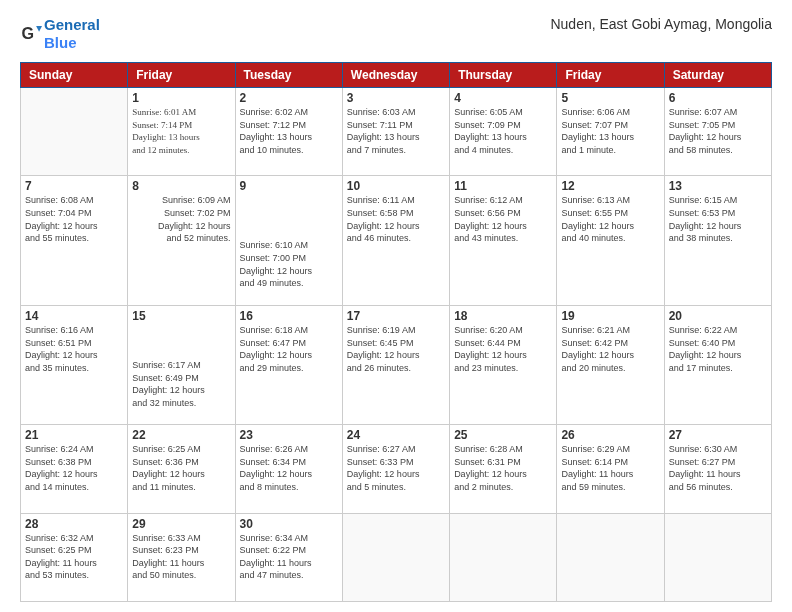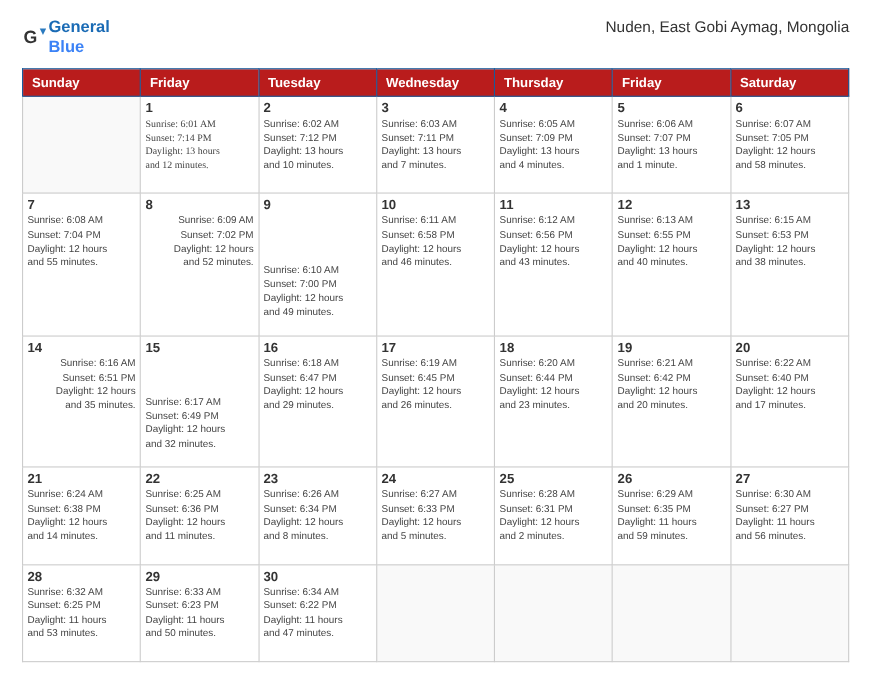--- a/index.html
+++ b/index.html
@@ -219,21 +219,21 @@
             <span class="day-num">13</span>
             <div class="day-info" style="white-space: pre-line;">Sunrise: 6:15 AM
 Sunset: 6:53 PM
 Daylight: 12 hours
 and 38 minutes.</div>
           </td>
         </tr>
         <tr>
           <td>
             <span class="day-num">14</span>
-            <div class="day-info" style="white-space: pre-line; text-align: right;">Sunrise: 6:16 AM
+            <div class="day-info" style="white-space: pre-line;">Sunrise: 6:16 AM
 Sunset: 6:51 PM
 Daylight: 12 hours
 and 35 minutes.</div>
           </td>
           <td>
             <span class="day-num">15</span>
             <div class="day-info" style="white-space: pre-line; margin-top: 36px;">Sunrise: 6:17 AM
 Sunset: 6:49 PM
 Daylight: 12 hours
 and 32 minutes.</div>
@@ -306,21 +306,21 @@
           <td>
             <span class="day-num">25</span>
             <div class="day-info" style="white-space: pre-line;">Sunrise: 6:28 AM
 Sunset: 6:31 PM
 Daylight: 12 hours
 and 2 minutes.</div>
           </td>
           <td>
             <span class="day-num">26</span>
             <div class="day-info" style="white-space: pre-line;">Sunrise: 6:29 AM
-Sunset: 6:35 PM
+Sunset: 6:14 PM
 Daylight: 11 hours
 and 59 minutes.</div>
           </td>
           <td>
             <span class="day-num">27</span>
             <div class="day-info" style="white-space: pre-line;">Sunrise: 6:30 AM
 Sunset: 6:27 PM
 Daylight: 11 hours
 and 56 minutes.</div>
           </td>

